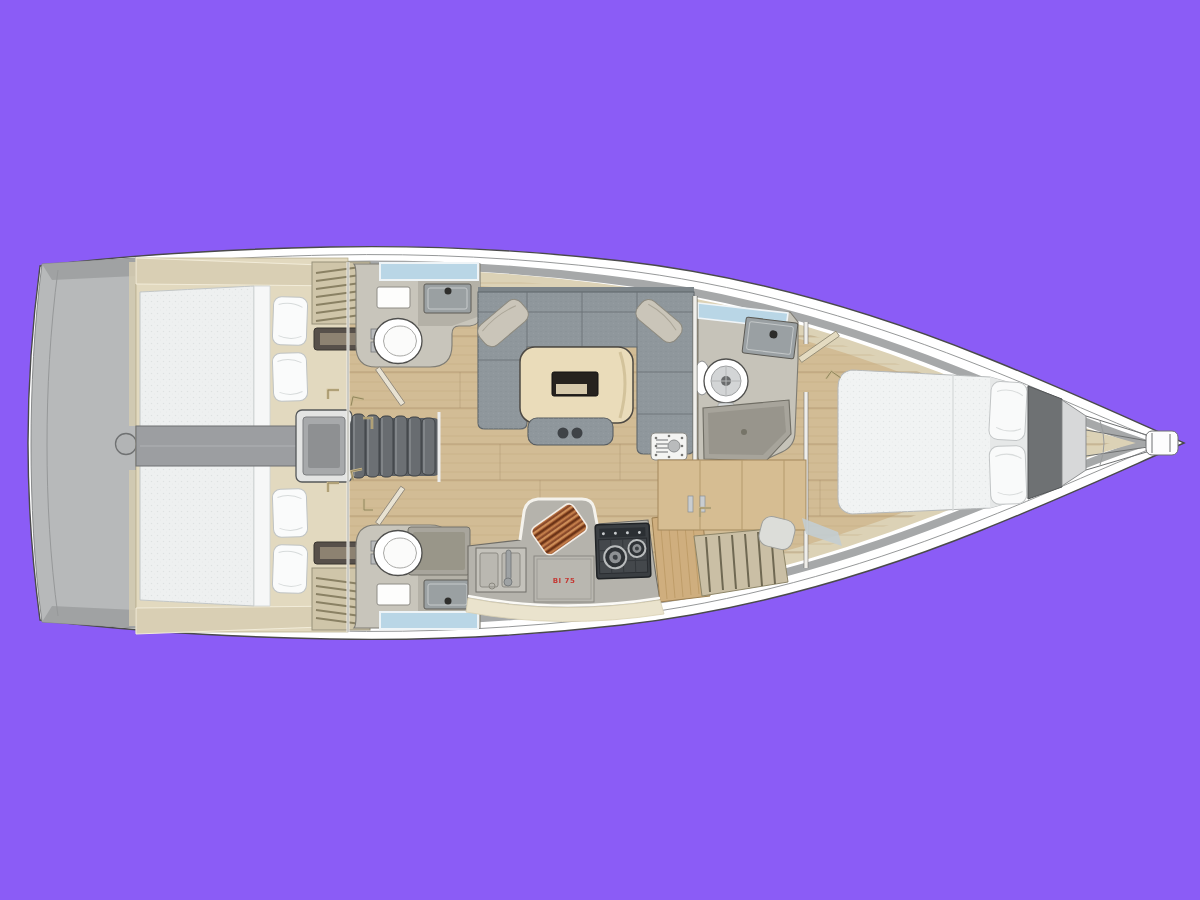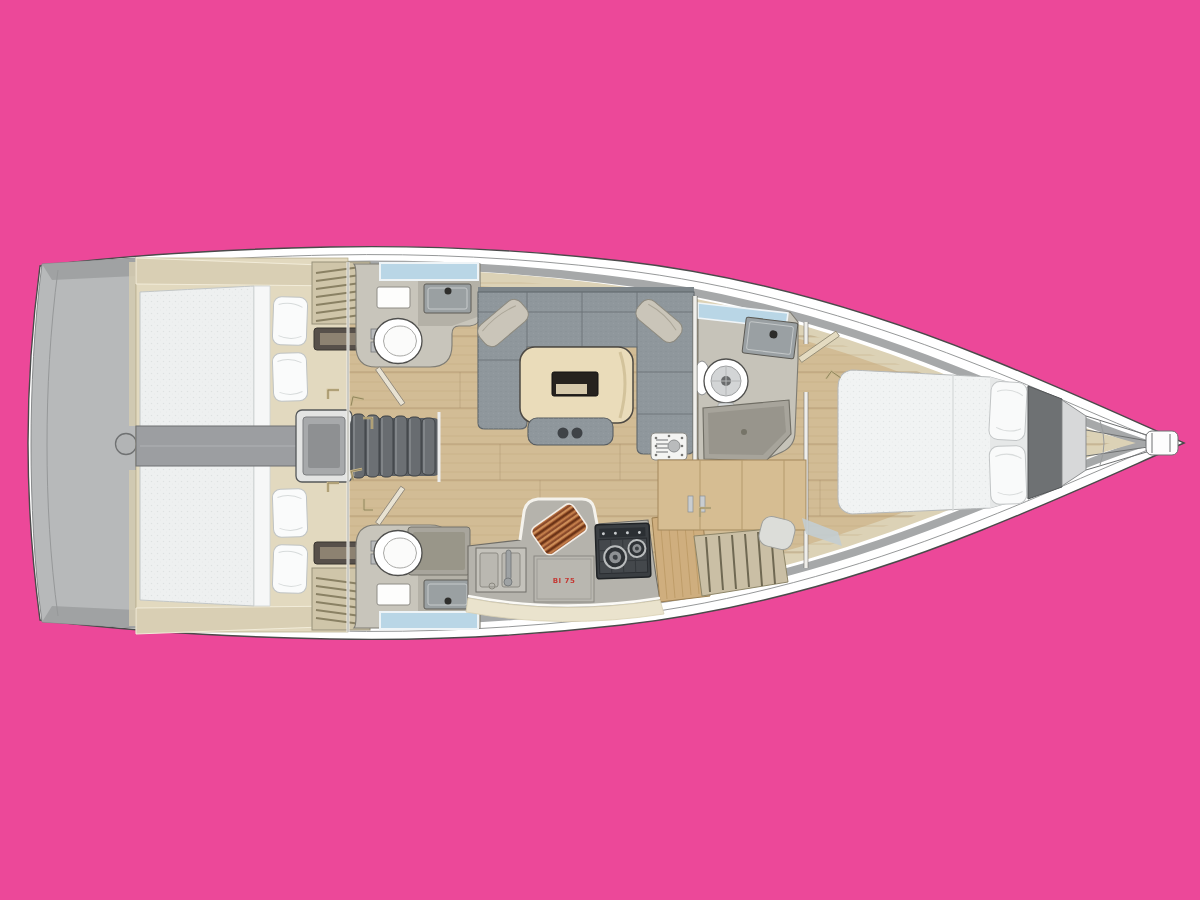--- a/index.html
+++ b/index.html
@@ -1,17 +1,17 @@
 <!DOCTYPE html>
 <html><head>
 <meta charset="utf-8">
 <style>
   html,body{margin:0;padding:0;background:#ffffff;width:1200px;height:900px;overflow:hidden;
     font-family:"DejaVu Sans", "Liberation Sans", sans-serif;}
-  #stage{position:relative;width:1200px;height:900px;background:#ec4899;}
+  #stage{position:relative;width:1200px;height:900px;background:#8b5cf6;}
   svg{position:absolute;left:0;top:0;}
   text{font-family:"DejaVu Sans", "Liberation Sans", sans-serif;}
 </style>
 </head>
 <body>
 
 <div id="stage">
 <svg width="1200" height="900" viewBox="0 0 1200 900">
   <defs>
     <pattern id="speckWhite" width="6" height="6" patternUnits="userSpaceOnUse">

